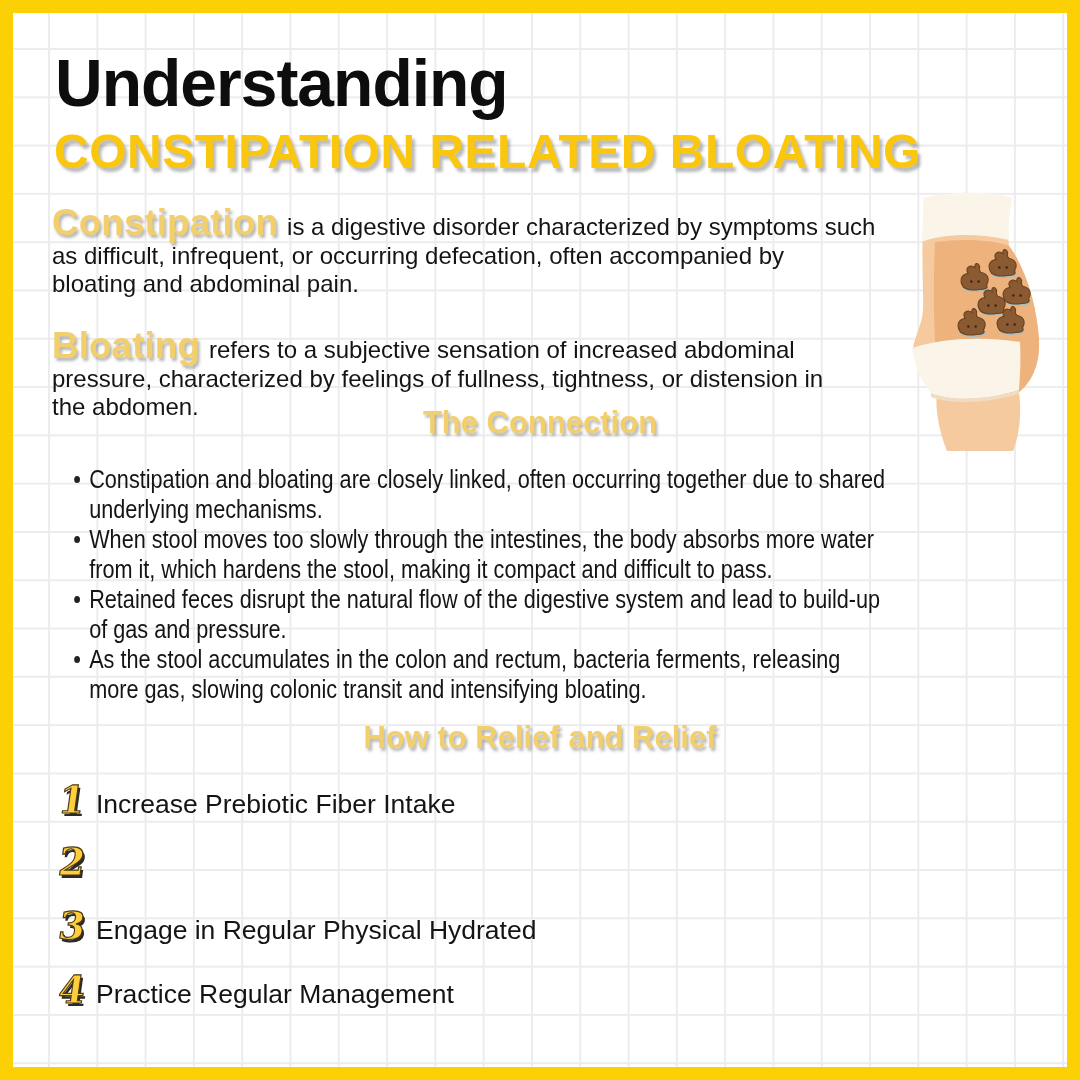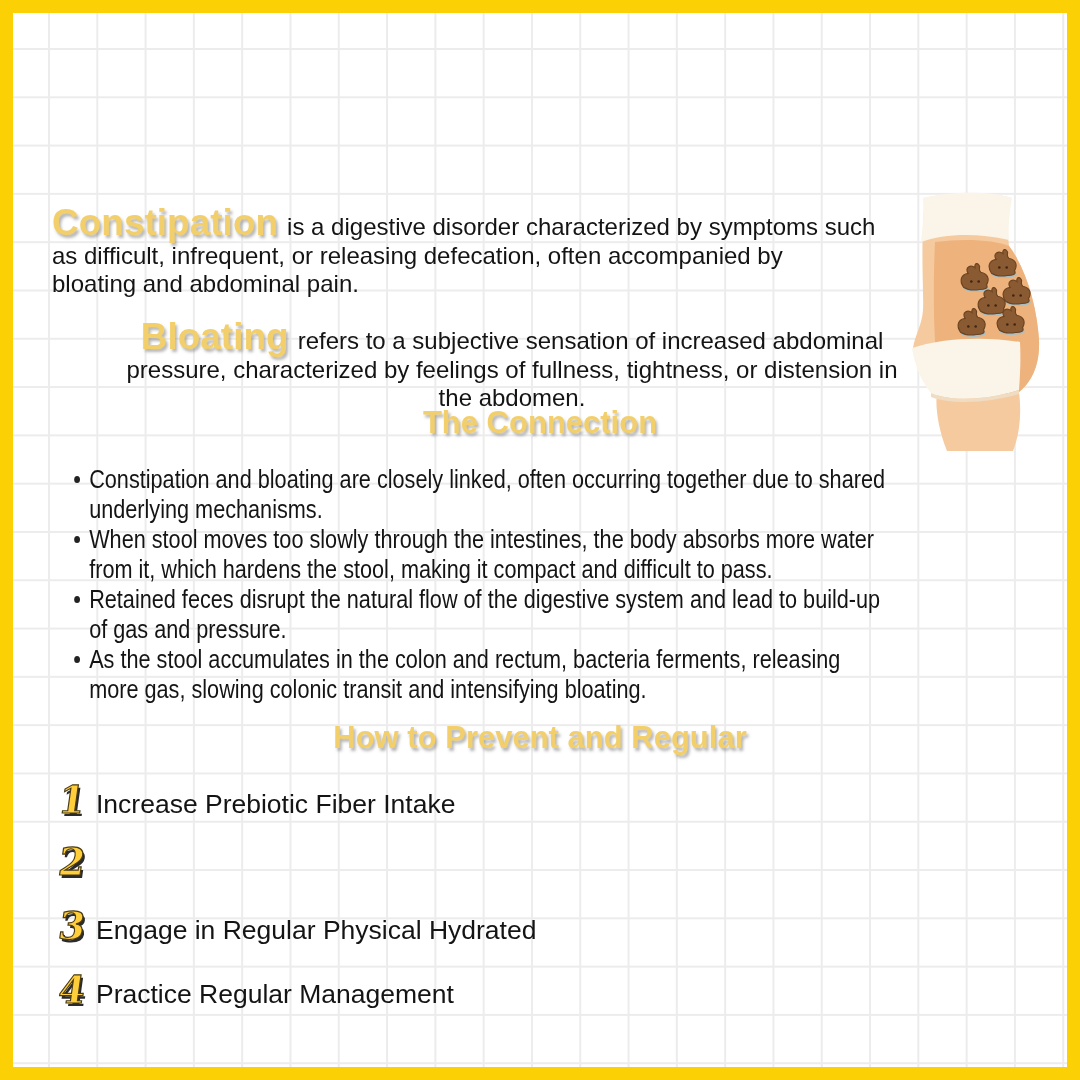--- a/index.html
+++ b/index.html
@@ -26,21 +26,21 @@
     font-size:48px;font-weight:bold;line-height:1;letter-spacing:.5px;
     color:#FBC70E;
     text-shadow:3px 4px 3px rgba(120,120,120,.5);
   }
   .intro-p{
     position:absolute;left:52px;width:920px;margin:0;
     font-size:24px;line-height:28.5px;color:#141414;
     white-space:pre-line;
   }
   .intro-p.first{top:209px;}
-  .intro-p.second{top:323px;text-align:center;}
+  .intro-p.second{top:332px;}
   .kw{
     font-size:37px;font-weight:bold;color:#F2CF6B;
     text-shadow:2px 3px 3px rgba(110,110,110,.5);
     margin-right:9px;white-space:normal;
   }
   .section-h{
     position:absolute;left:0;width:1080px;margin:0;text-align:center;
     font-size:31px;font-weight:bold;line-height:1.1;
     color:#F2CF6B;
     text-shadow:2px 3px 3px rgba(110,110,110,.5);
@@ -74,43 +74,45 @@
   }
   .step-label{margin-left:4px;font-size:26.5px;color:#141414;}
   .torso{position:absolute;left:895px;top:190px;width:150px;height:270px;}
 </style>
 </head>
 <body>
 
 <div class="poster">
   <div class="paper"></div>
 
+  <h1 class="page-title">Understanding</h1>
+  <h2 class="page-subtitle">CONSTIPATION RELATED BLOATING</h2>
 
   <p class="intro-p first"><span class="kw">Constipation</span><span>is a digestive disorder characterized by symptoms such
-as difficult, infrequent, or releasing defecation, often accompanied by
+as difficult, infrequent, or occurring defecation, often accompanied by
 bloating and abdominal pain.</span></p>
 
   <p class="intro-p second"><span class="kw">Bloating</span><span>refers to a subjective sensation of increased abdominal
 pressure, characterized by feelings of fullness, tightness, or distension in
 the abdomen.</span></p>
 
   <h3 class="section-h connection">The Connection</h3>
 
   <ul class="bullets">
     <li><span class="dot"></span><span>Constipation and bloating are closely linked, often occurring together due to shared
 underlying mechanisms.</span></li>
     <li><span class="dot"></span><span>When stool moves too slowly through the intestines, the body absorbs more water
 from it, which hardens the stool, making it compact and difficult to pass.</span></li>
     <li><span class="dot"></span><span>Retained feces disrupt the natural flow of the digestive system and lead to build-up
 of gas and pressure.</span></li>
     <li><span class="dot"></span><span>As the stool accumulates in the colon and rectum, bacteria ferments, releasing
 more gas, slowing colonic transit and intensifying bloating.</span></li>
   </ul>
 
-  <h3 class="section-h prevention">How to Prevent and Regular</h3>
+  <h3 class="section-h prevention">How to Relief and Relief</h3>
 
   <ol class="steps">
     <li class="step">
       <span class="step-num">1</span>
       <span class="step-label">Increase Prebiotic Fiber Intake</span>
     </li>
     <li class="step">
       <span class="step-num">2</span>
     </li>
     <li class="step">

